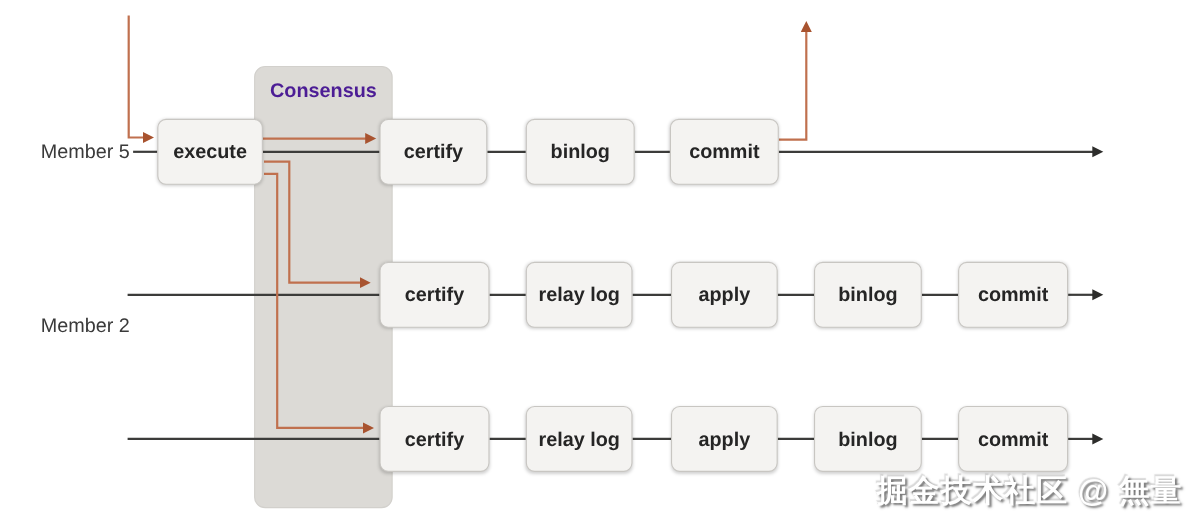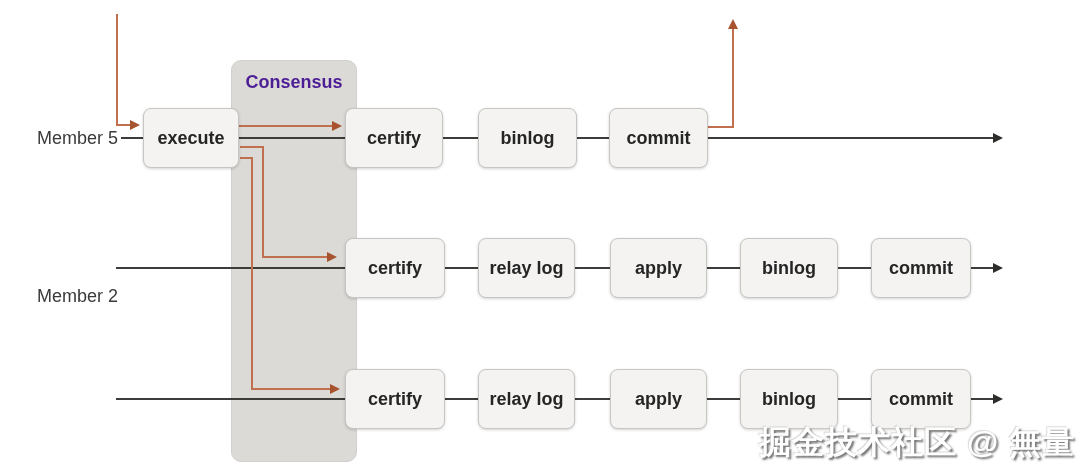--- a/index.html
+++ b/index.html
@@ -51,21 +51,21 @@
     text-align:right;
     font-size:18px;
     font-weight:400;
     color:#3a3a3a;
     line-height:24px;
     z-index:3;
   }
   .watermark{
     position:absolute;
     right:6px;bottom:8px;
-    font-size:32px;
+    font-size:28px;
     font-weight:700;
     letter-spacing:1px;
     color:#ffffff;
     text-shadow:2px 2px 2px rgba(95,95,95,0.85), -1px -1px 1px rgba(170,170,170,0.45);
     z-index:4;
     white-space:nowrap;
   }
 </style>
 </head>
 <body>

